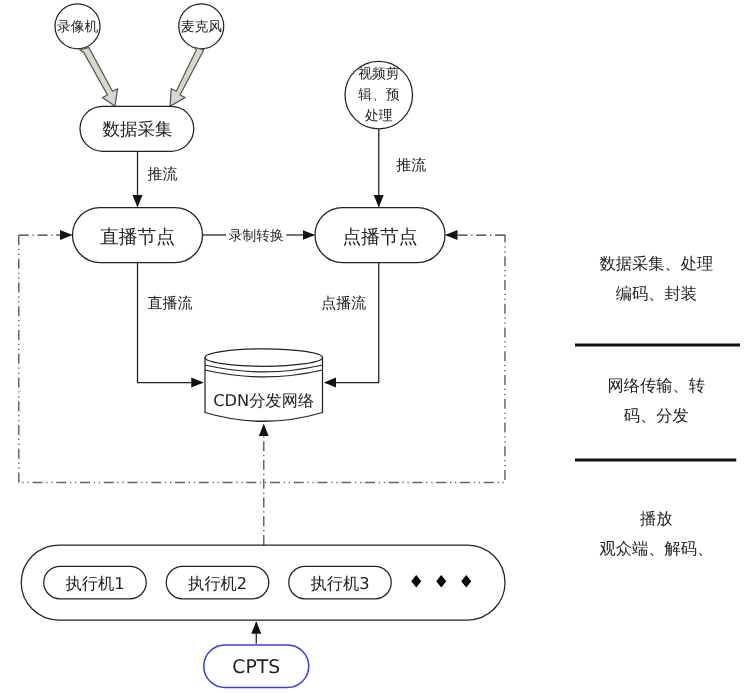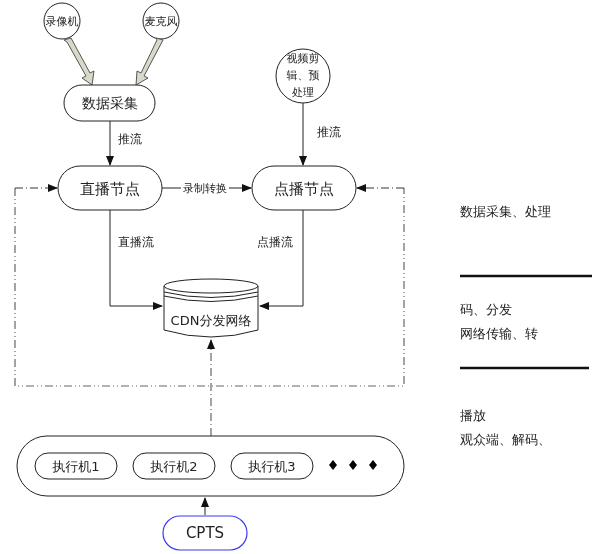--- a/index.html
+++ b/index.html
@@ -1,20 +1,20 @@
 <!DOCTYPE html>
 <html><head>
   <meta charset="utf-8">
   <style>
     html, body { margin: 0; padding: 0; background: #ffffff; }
     body { width: 600px; height: 554px; position: relative; overflow: hidden;
            font-family: "DejaVu Sans", "Liberation Sans", sans-serif; color: #222; }
     svg { position: absolute; left: 0; top: 0; }
     .t { font-family: "DejaVu Sans", "Liberation Sans", sans-serif; fill: #222; }
-    .label { position: absolute; font-size: 13px; color: #222; line-height: 24px; }
+    .label { position: absolute; font-size: 13px; color: #222; text-align: center; line-height: 24px; }
   </style>
 </head>
 <body>
 
 <svg width="600" height="554" viewBox="0 0 600 554">
   <defs>
     <marker id="arr" markerWidth="10" markerHeight="10" refX="9" refY="5" orient="auto" markerUnits="userSpaceOnUse">
       <path d="M0,1 L10,5 L0,9 Z" fill="#111"></path>
     </marker>
   </defs>
@@ -113,21 +113,22 @@
     <rect x="163" y="516" width="84" height="34" rx="17" ry="17" fill="#fff" stroke="#3a3aee" stroke-width="1.2"></rect>
     <text class="t" x="205" y="538" font-size="15" text-anchor="middle">CPTS</text>
   </g>
 
   <line x1="460" y1="276" x2="592" y2="276" stroke="#111" stroke-width="2.5"></line>
   <line x1="460" y1="368" x2="589" y2="368" stroke="#111" stroke-width="2.5"></line>
 </svg>
 
 <div class="label" style="left:460px; top:200px; width:130px;">
   <div>数据采集、处理</div>
+  <div>编码、封装</div>
 </div>
 <div class="label" style="left:460px; top:298px; width:130px;">
+  <div>网络传输、转</div>
   <div>码、分发</div>
-  <div>网络传输、转</div>
 </div>
 <div class="label" style="left:460px; top:404px; width:130px;">
   <div>播放</div>
   <div>观众端、解码、</div>
 </div>
 
 </body></html>

